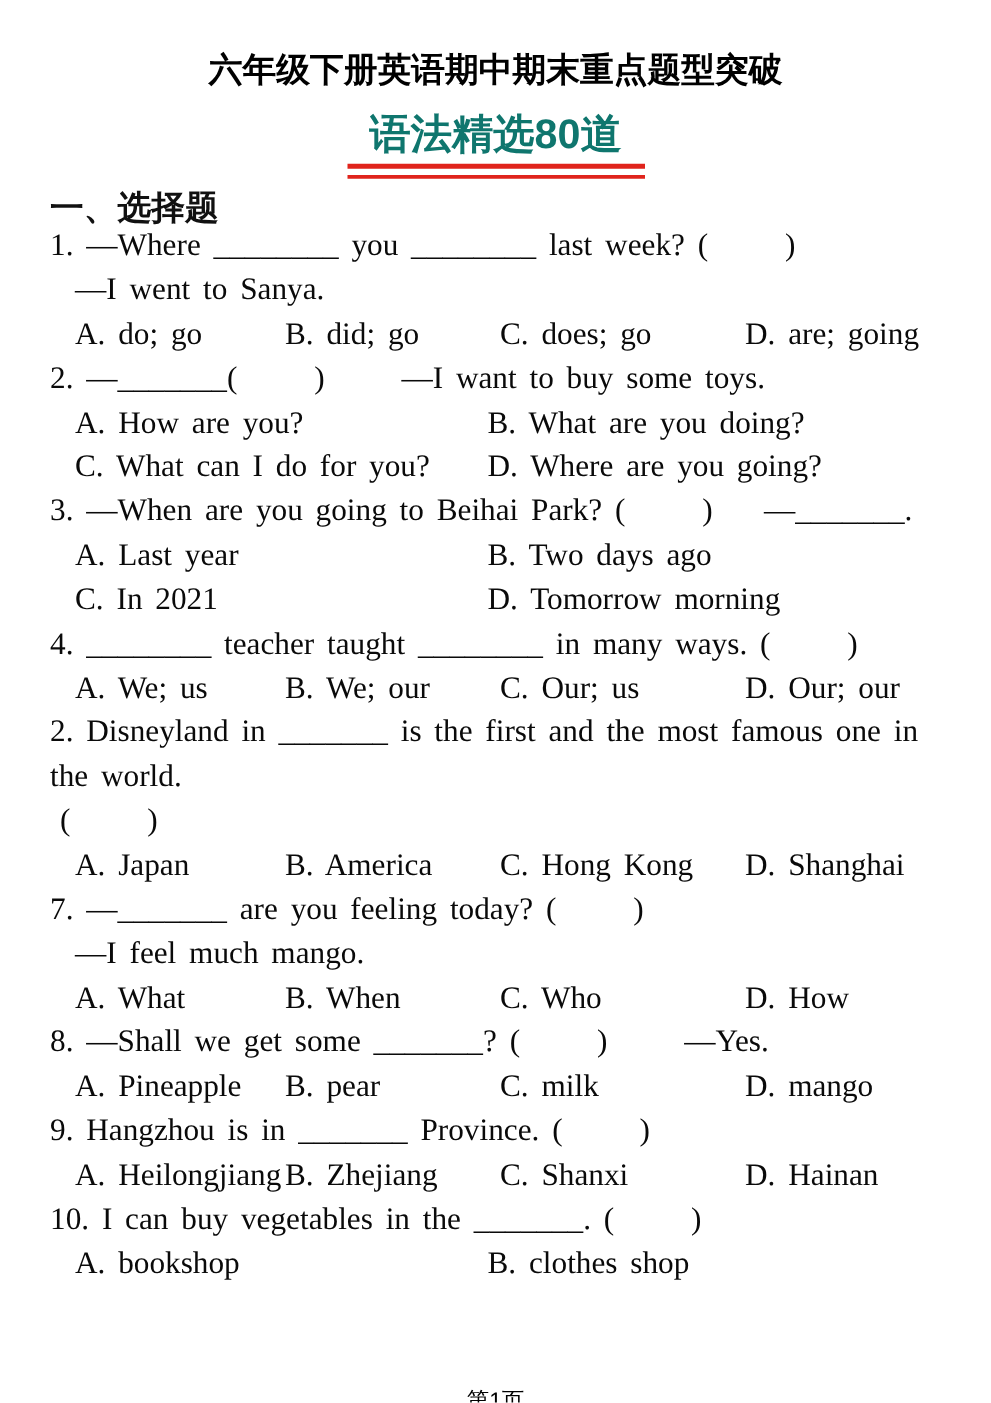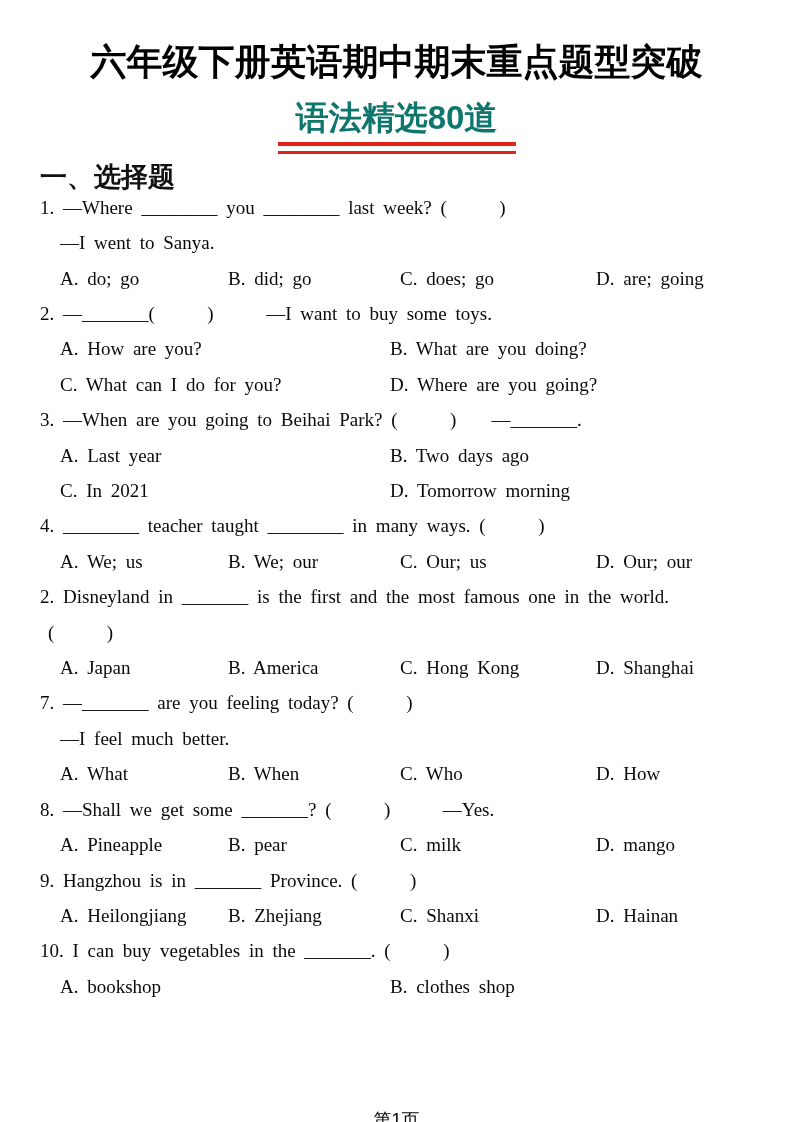--- a/index.html
+++ b/index.html
@@ -12,21 +12,21 @@
     font-family: "Liberation Serif", "DejaVu Serif", serif;
     color: #0a0a0a;
   }
   .page { position: relative; width: 793px; height: 1122px; }
 
   .title {
     margin: 40px 0 0 0;
     text-align: center;
     font-family: "Liberation Sans", "DejaVu Sans", sans-serif;
     font-weight: 900;
-    font-size: 36px;
+    font-size: 27px;
     line-height: 1.2;
     color: #000000;
     letter-spacing: 0px;
   }
 
   .subtitle {
     margin-top: 15px;
     text-align: center;
     font-family: "Liberation Sans", "DejaVu Sans", sans-serif;
     font-weight: 900;
@@ -45,21 +45,21 @@
     margin: 11px 0 0 40px;
     font-family: "Liberation Sans", "DejaVu Sans", sans-serif;
     font-weight: bold;
     font-size: 27px;
     line-height: 25px;
     color: #111111;
   }
 
   .questions {
     margin: 0 38px 0 40px;
-    font-size: 19px;
+    font-size: 25px;
     line-height: 35.4px;
   }
   .line { white-space: pre-wrap; word-spacing: 4px; }
   .cont { padding-left: 20px; }
   .cont-sm { padding-left: 8px; }
   .options { display: grid; padding-left: 20px; }
   .opts4 { grid-template-columns: 168px 172px 196px auto; }
   .opts2 { grid-template-columns: 330px auto; }
   .opt { white-space: pre-wrap; }
 
@@ -107,21 +107,21 @@
         <div class="line stem">4. ________ teacher taught ________ in many ways. (      )</div>
         <div class="line options opts4"><span class="opt">A. We; us</span><span class="opt">B. We; our</span><span class="opt">C. Our; us</span><span class="opt">D. Our; our</span></div>
       </div>
       <div class="question">
         <div class="line stem">2. Disneyland in _______ is the first and the most famous one in the world.</div>
         <div class="line cont-sm">(      )</div>
         <div class="line options opts4"><span class="opt">A. Japan</span><span class="opt">B. America</span><span class="opt">C. Hong Kong</span><span class="opt">D. Shanghai</span></div>
       </div>
       <div class="question">
         <div class="line stem">7. —_______ are you feeling today? (      )</div>
-        <div class="line cont">—I feel much better.</div>
+        <div class="line cont">—I feel much mango.</div>
         <div class="line options opts4"><span class="opt">A. What</span><span class="opt">B. When</span><span class="opt">C. Who</span><span class="opt">D. How</span></div>
       </div>
       <div class="question">
         <div class="line stem">8. —Shall we get some _______? (      )      —Yes.</div>
         <div class="line options opts4"><span class="opt">A. Pineapple</span><span class="opt">B. pear</span><span class="opt">C. milk</span><span class="opt">D. mango</span></div>
       </div>
       <div class="question">
         <div class="line stem">9. Hangzhou is in _______ Province. (      )</div>
         <div class="line options opts4"><span class="opt">A. Heilongjiang</span><span class="opt">B. Zhejiang</span><span class="opt">C. Shanxi</span><span class="opt">D. Hainan</span></div>
       </div>

